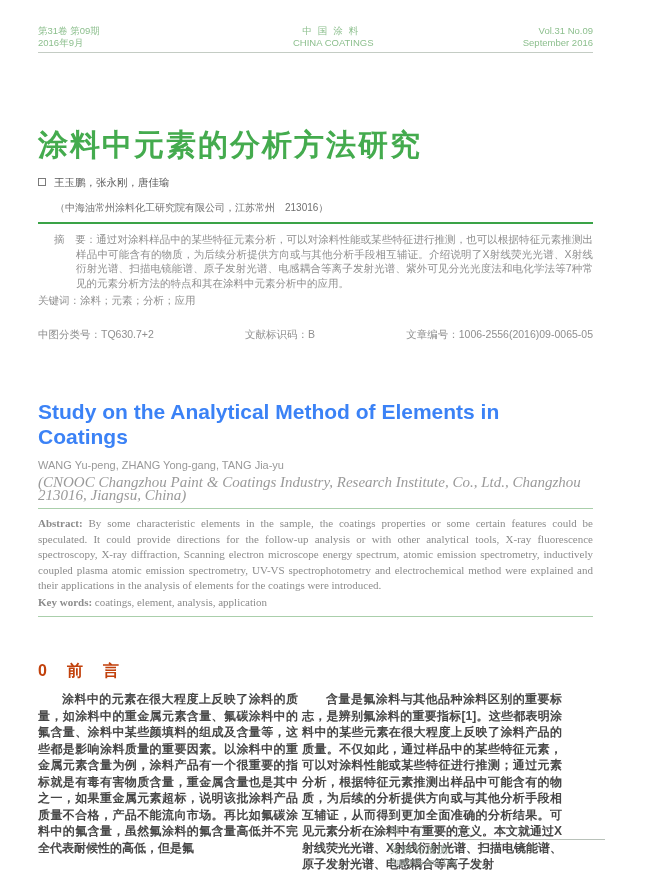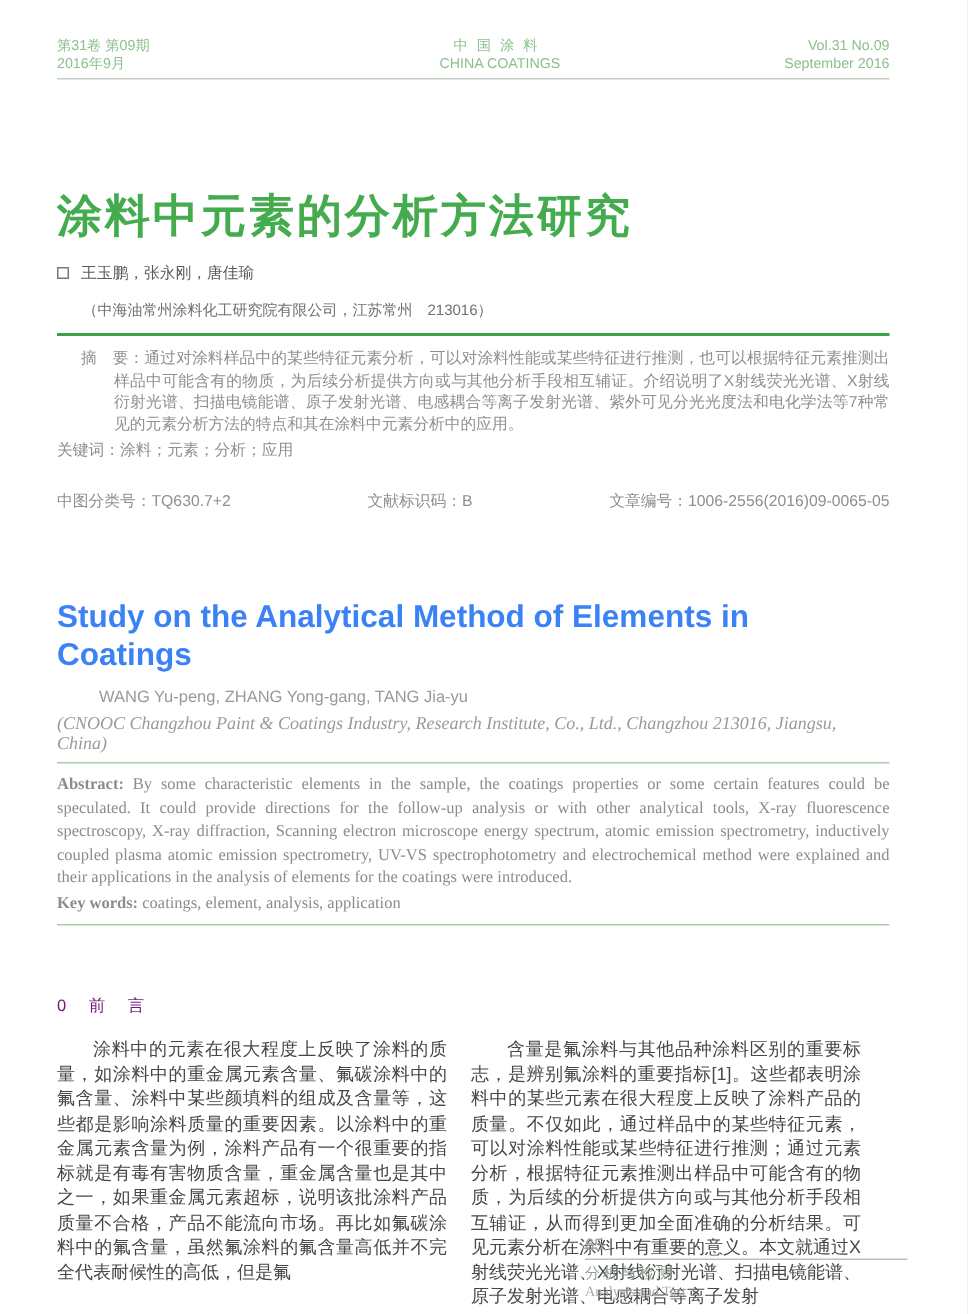--- a/index.html
+++ b/index.html
@@ -27,32 +27,32 @@
     border:1px solid #7a7a7a; margin-right:8px; }
   .affil-cn { margin-top:12px; padding-left:17px; color:#6f6f6f; font-size:10px; line-height:14px; }
   .rule-thick { border-top:2.5px solid #3aa347; margin-top:7px; }
   
   .abstract-cn { margin-top:8px; color:#8f8f8f; font-size:10.5px; }
   .abs-p { padding-left:38px; text-indent:-22px; line-height:14.5px; text-align:justify; }
   .kw-line { margin-top:3px; line-height:14px; }
   .clc-row { display:flex; justify-content:space-between; margin-top:20px; line-height:14px; }
   
   .title-en { margin-top:58px; color:#3b82f6; font-size:21px; line-height:25px; font-weight:bold; }
-  .authors-en { margin-top:9px; color:#999999; font-size:11px; line-height:14px;margin-left:28px; }
-  .affil-en { margin-top:4px; color:#9a9a9a; font-size:12px; line-height:13px;
+  .authors-en { margin-top:9px; color:#999999; font-size:11px; line-height:14px; }
+  .affil-en { margin-top:4px; color:#9a9a9a; font-size:15px; line-height:13px;
     font-style:italic; font-family:"Liberation Serif","DejaVu Serif",serif; }
   .rule-thin { border-top:1px solid #aacfab; margin-top:6px; }
   .abstract-en { margin-top:7px; color:#8c8c8c; font-size:11px; line-height:15.5px;
     font-family:"Liberation Serif","DejaVu Serif",serif; text-align:justify; }
   .abstract-en .lbl { font-weight:bold; }
   .kw-en { margin-top:1px; }
   
-  .section-heading { margin-top:44px; color:#701a75; font-size:11px; line-height:20px;
-    font-weight:normal; letter-spacing:2px; }
-  .columns { display:flex; gap:16px; margin-top:10px; min-height:148px; }
+  .section-heading { margin-top:44px; color:#c2410c; font-size:16px; line-height:20px;
+    font-weight:bold; letter-spacing:2px; }
+  .columns { display:flex; gap:4px; margin-top:10px; min-height:148px;font-weight:bold; }
   .col { width:260px; color:#474747; font-size:12px; line-height:16.5px;
     text-align:justify; text-indent:2em; }
   
   .footnote { margin-top:4px; color:#86977f; font-size:9.5px; line-height:14.5px; }
   .fn-rule { width:152px; border-top:1px solid #6f6f6f; margin-bottom:3px; }
   
   .footer { position:absolute; right:40px; bottom:8px; width:215px; }
   .page-num { color:#9aa59e; font-size:11px; line-height:14px; padding-right:10px; }
   .footer-rule { border-top:1px solid #b9c2ba; margin-top:2px; }
   .footer-cn { margin-top:3px; color:#92a394; font-size:10px; line-height:13px; letter-spacing:2px; }

